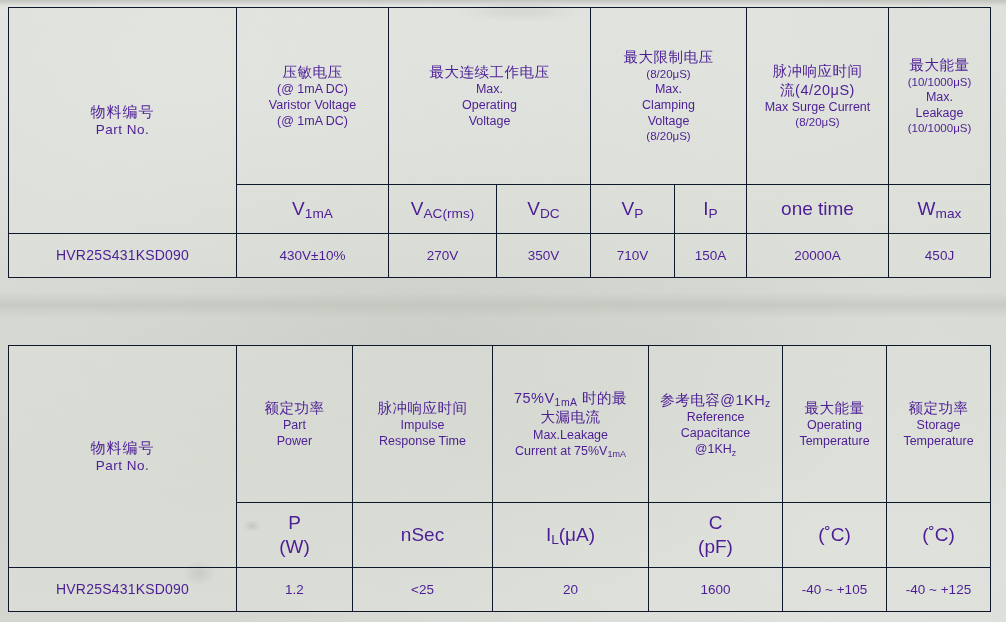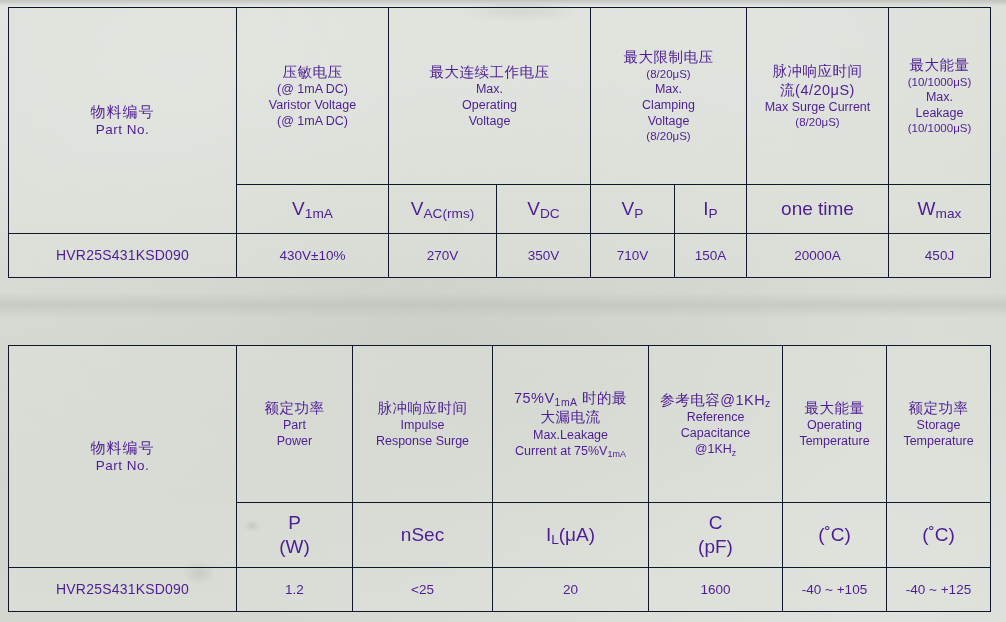--- a/index.html
+++ b/index.html
@@ -253,21 +253,21 @@
           <span class="line en">Part   No.</span>
         </td>
         <td class="hdr-main" style="height:152px">
           <span class="line cn">额定功率</span>
           <span class="line en">Part</span>
           <span class="line en">Power</span>
         </td>
         <td class="hdr-main" style="height:152px">
           <span class="line cn">脉冲响应时间</span>
           <span class="line en">Impulse</span>
-          <span class="line en">Response Surge</span>
+          <span class="line en">Response Time</span>
         </td>
         <td class="hdr-main" style="height:152px">
           <span class="line cn nowrap">75%V<sub>1mA</sub> 时的最</span>
           <span class="line cn">大漏电流</span>
           <span class="line en">Max.Leakage</span>
           <span class="line en nowrap">Current at 75%V<sub>1mA</sub></span>
         </td>
         <td class="hdr-main" style="height:152px">
           <span class="line cn nowrap">参考电容@1KH<sub>z</sub></span>
           <span class="line en">Reference</span>

